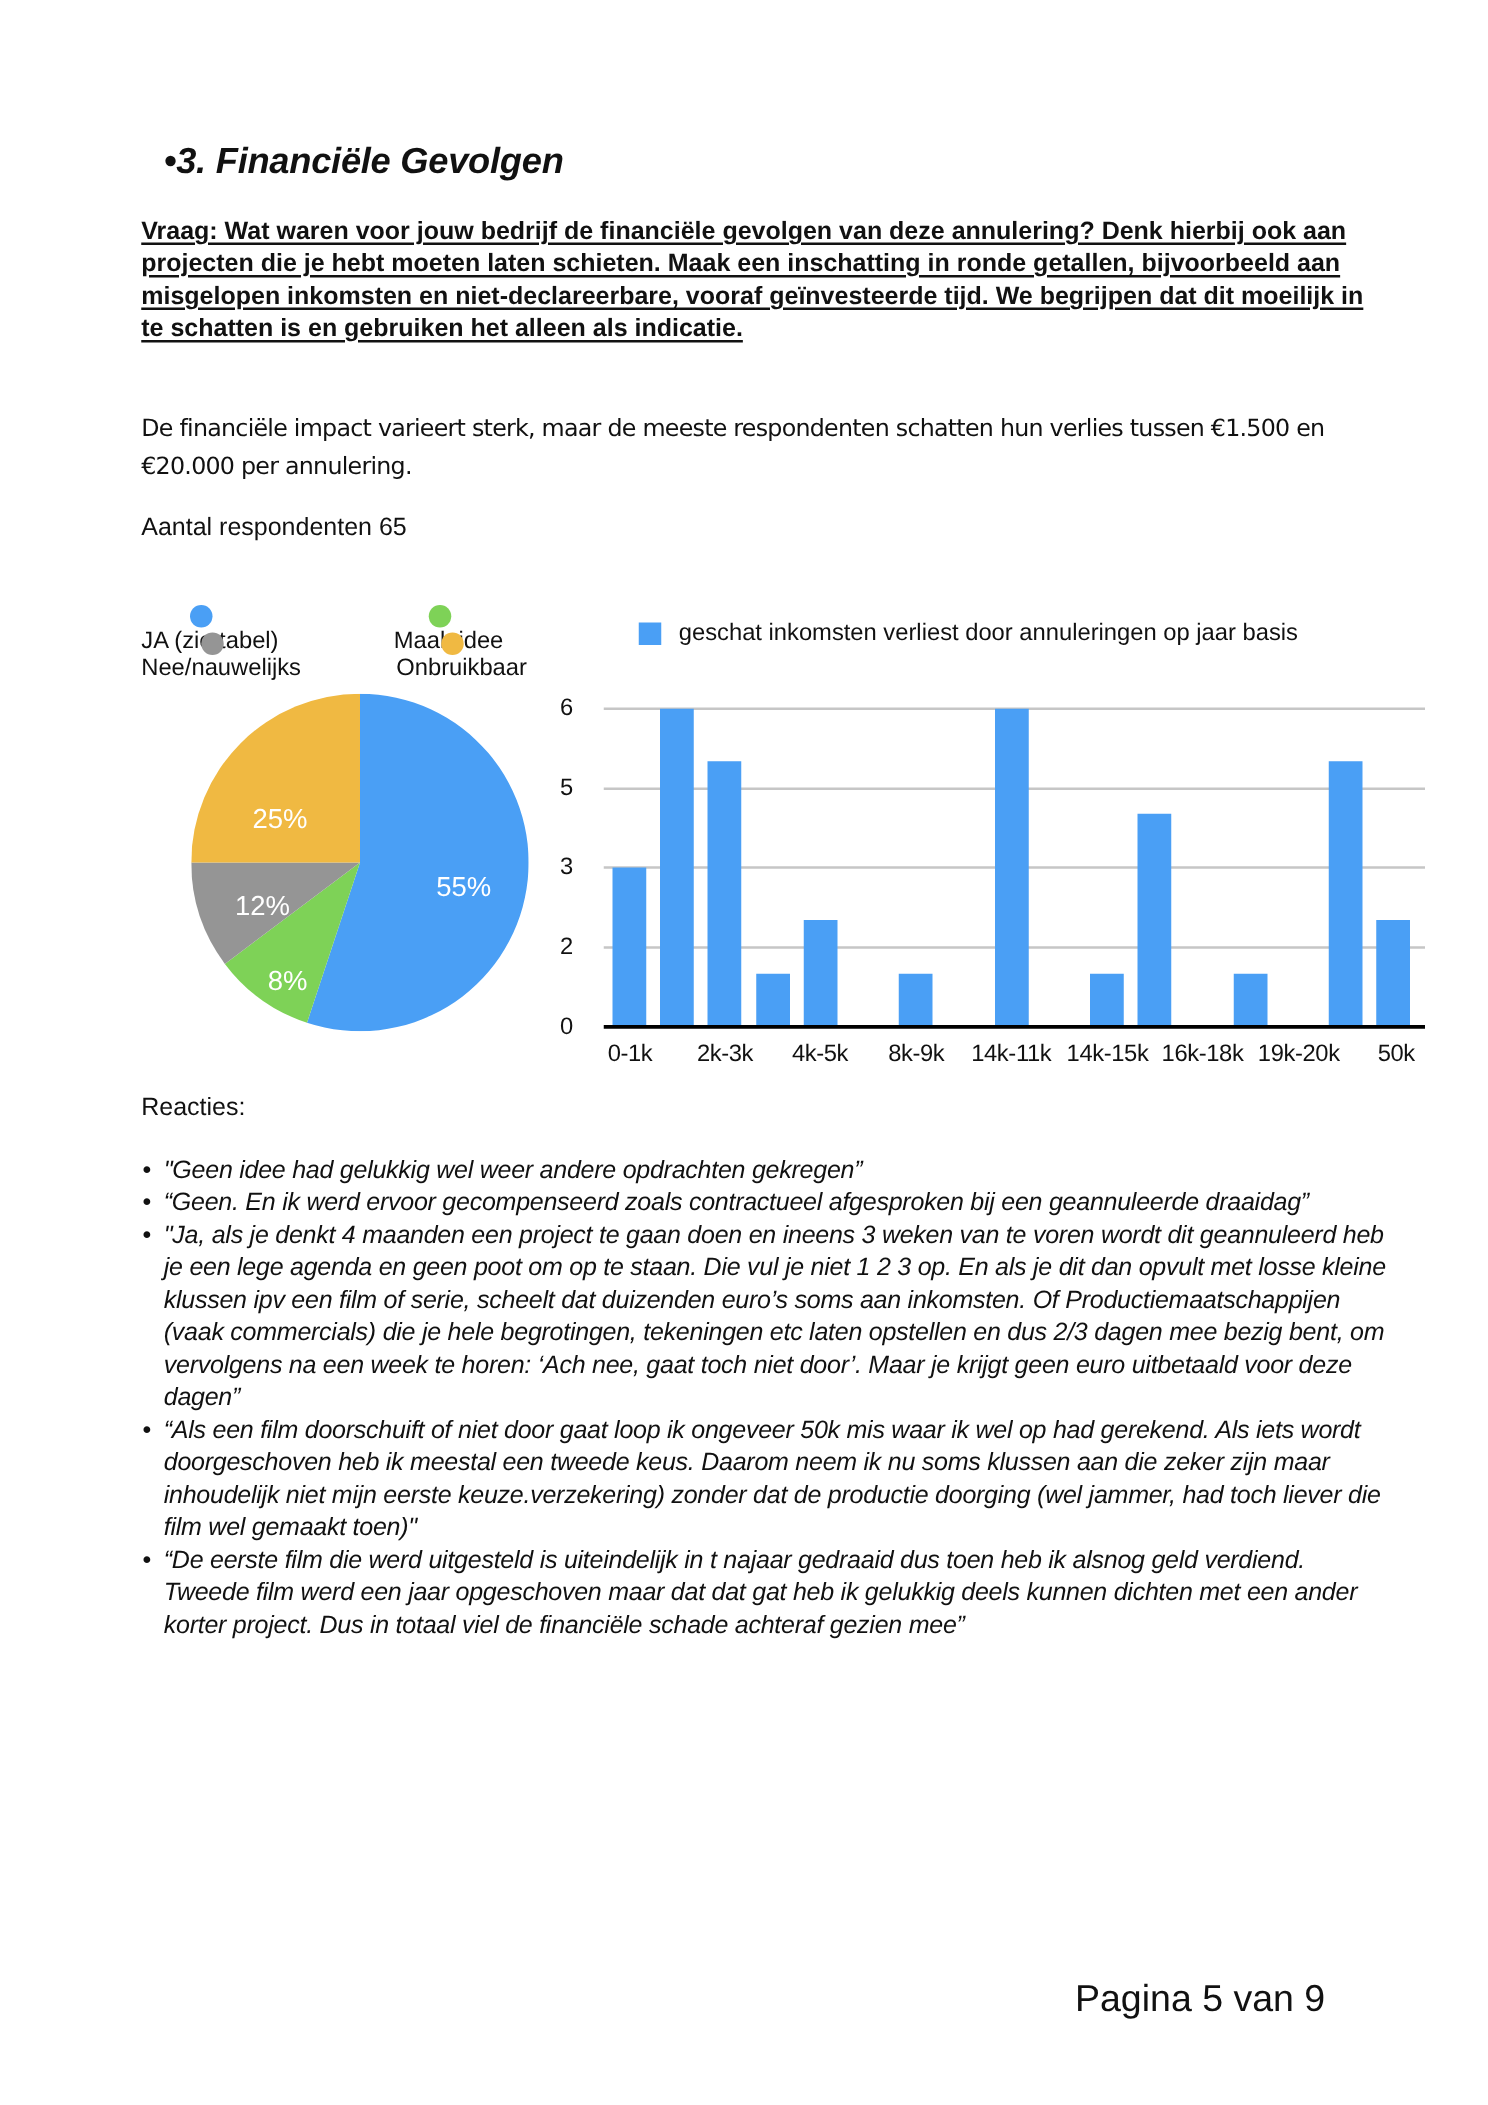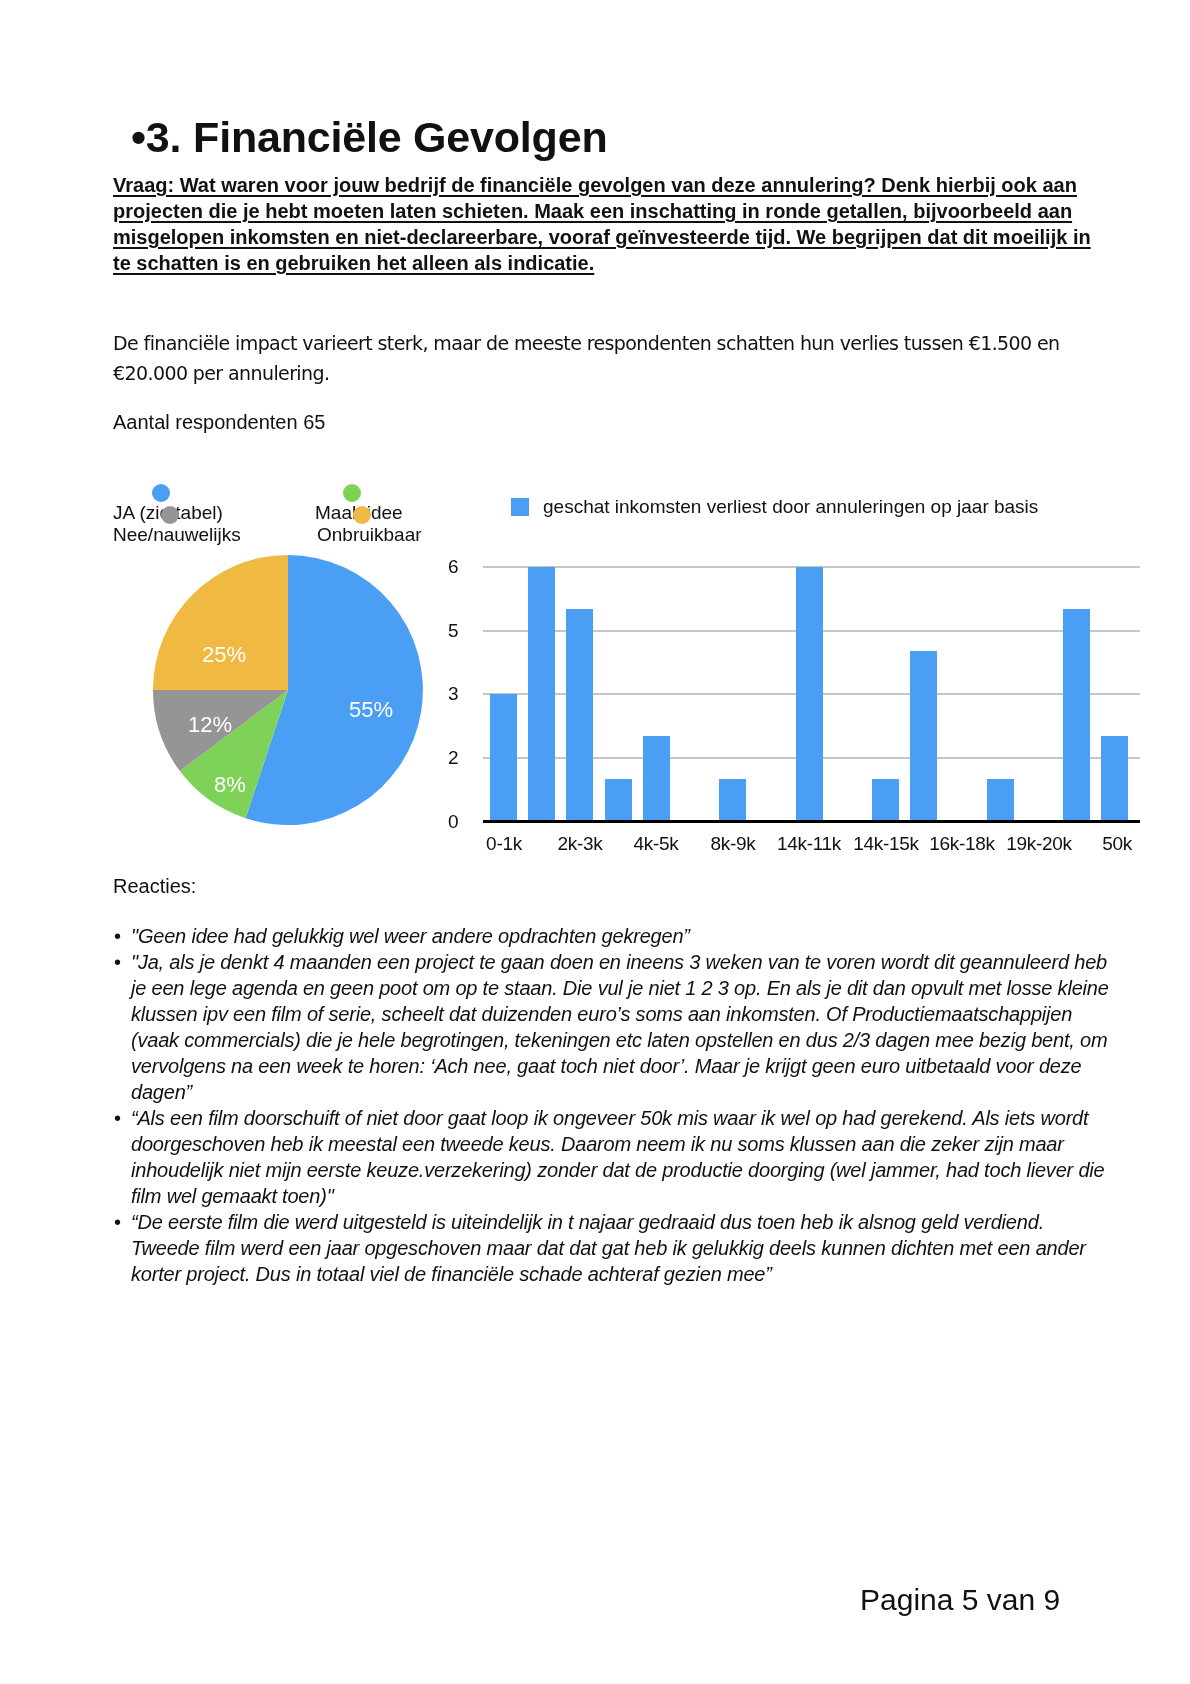--- a/index.html
+++ b/index.html
@@ -1,18 +1,18 @@
 <!DOCTYPE html>
 <html><head>
 <meta charset="utf-8">
 <style>
   html, body { margin: 0; padding: 0; background: #ffffff; }
   body { width: 1190px; height: 1684px; position: relative; overflow: hidden; color: #111; font-family: "Liberation Sans", sans-serif; }
   .abs { position: absolute; }
-  .title { left: 131px; top: 113px; font-size: 43px; font-weight: bold; white-space: nowrap; letter-spacing: -0.2px; }
+  .title { left: 131px; top: 113px; font-size: 29px; font-weight: bold; font-style: italic; white-space: nowrap; letter-spacing: -0.2px; }
   .question { left: 113px; top: 172px; width: 980px; font-size: 20px; font-weight: bold; line-height: 26px; text-decoration: underline; text-underline-offset: 3px; }
   .summary { left: 113px; top: 328px; width: 980px; font-family: "DejaVu Sans", sans-serif; font-size: 19px; line-height: 30px; letter-spacing: -0.6px; }
   .respondents { left: 113px; top: 411px; font-size: 20px; }
   .legend-pie { left: 113px; top: 484px; width: 360px; font-size: 19px; }
   .legend-pie .item { position: absolute; white-space: nowrap; display: flex; align-items: center; flex-direction: column; }
   .legend-pie .dot { width: 18px; height: 18px; border-radius: 50%; display: inline-block; margin-right: 13px; }
   .legend-bar { left: 511px; top: 496px; font-size: 19px; display: flex; align-items: center; white-space: nowrap; }
   .legend-bar .sq { width: 18px; height: 18px; display: inline-block; margin-right: 14px; }
   .pie { left: 153px; top: 555px; }
   .pie-label { position: absolute; color: #fff; font-size: 22px; transform: translate(-50%, -50%); white-space: nowrap; }
@@ -115,18 +115,19 @@
   <span class="xtick" style="left:446px">14k-15k</span>
   <span class="xtick" style="left:522px">16k-18k</span>
   <span class="xtick" style="left:599px">19k-20k</span>
   <span class="xtick" style="left:677px">50k</span>
 </div>
 
 <div class="abs reacties-label">Reacties:</div>
 
 <ul class="abs reactions">
   <li>"Geen idee had gelukkig wel weer andere opdrachten gekregen”</li>
+  <li>“Geen. En ik werd ervoor gecompenseerd zoals contractueel afgesproken bij een geannuleerde draaidag”</li>
   <li>"Ja, als je denkt 4 maanden een project te gaan doen en ineens 3 weken van te voren wordt dit geannuleerd heb je een lege agenda en geen poot om op te staan. Die vul je niet 1 2 3 op. En als je dit dan opvult met losse kleine klussen ipv een film of serie, scheelt dat duizenden euro’s soms aan inkomsten. Of Productiemaatschappijen (vaak commercials) die je hele begrotingen, tekeningen etc laten opstellen en dus 2/3 dagen mee bezig bent, om vervolgens na een week te horen: ‘Ach nee, gaat toch niet door’. Maar je krijgt geen euro uitbetaald voor deze dagen”</li>
   <li>“Als een film doorschuift of niet door gaat loop ik ongeveer 50k mis waar ik wel op had gerekend. Als iets wordt doorgeschoven heb ik meestal een tweede keus. Daarom neem ik nu soms klussen aan die zeker zijn maar inhoudelijk niet mijn eerste keuze.verzekering) zonder dat de productie doorging (wel jammer, had toch liever die film wel gemaakt toen)"</li>
   <li>“De eerste film die werd uitgesteld is uiteindelijk in t najaar gedraaid dus toen heb ik alsnog geld verdiend. Tweede film werd een jaar opgeschoven maar dat dat gat heb ik gelukkig deels kunnen dichten met een ander korter project. Dus in totaal viel de financiële schade achteraf gezien mee”</li>
 </ul>
 
 <div class="abs footer">Pagina 5 van 9</div>
 
 </body></html>

